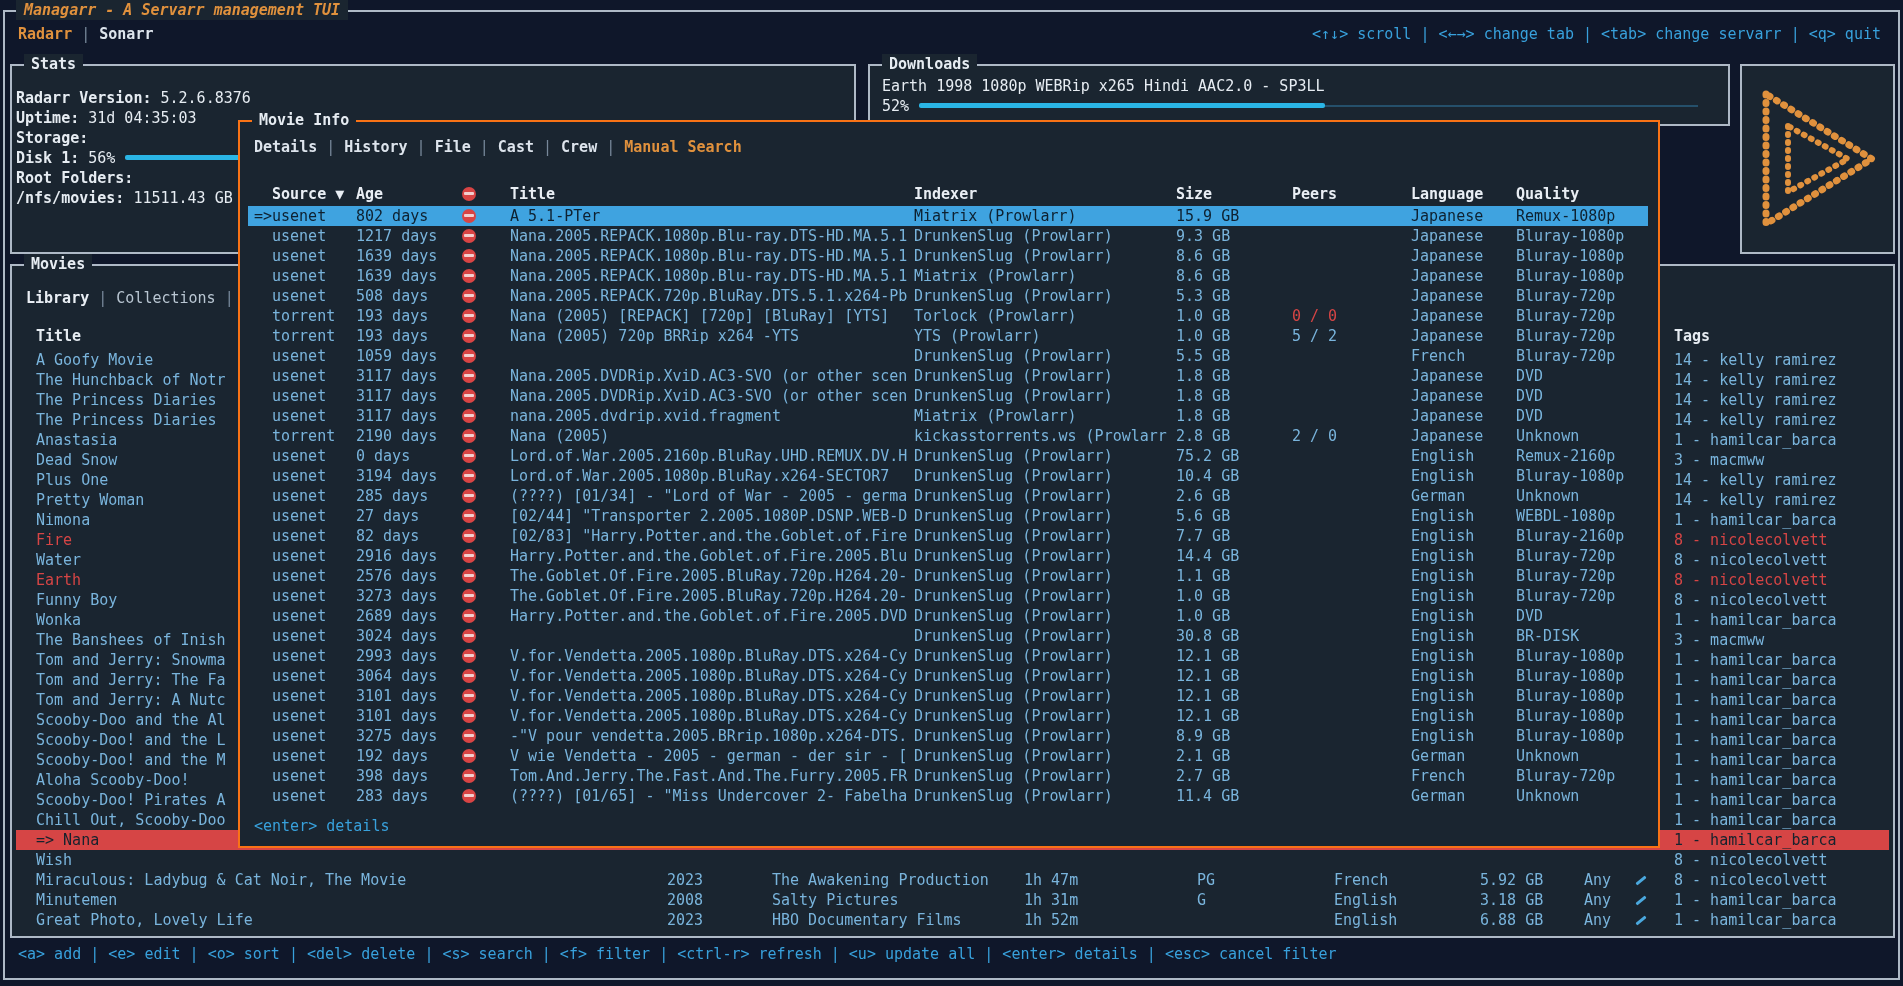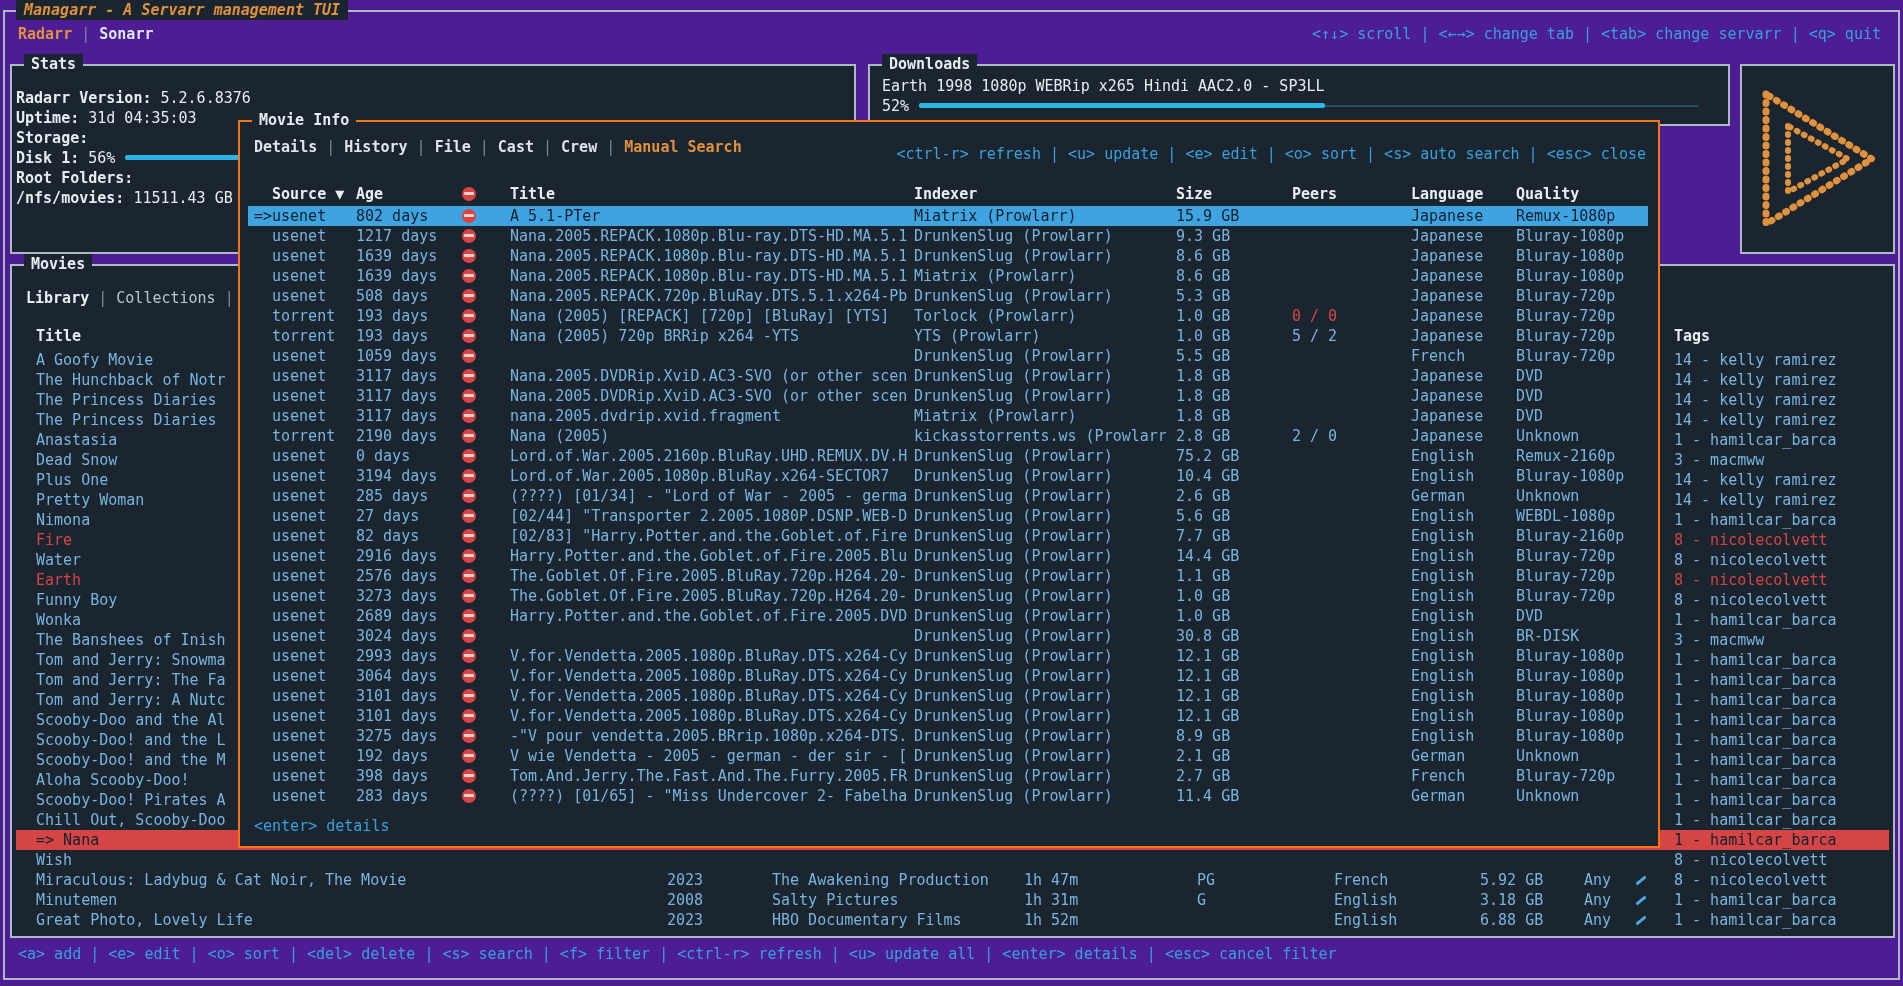--- a/index.html
+++ b/index.html
@@ -1,20 +1,20 @@
 <!DOCTYPE html>
 <html><head>
 <meta charset="utf-8">
 <style>
   *{margin:0;padding:0;box-sizing:border-box}
   html,body{background:#000}
   body{width:1903px;height:986px;overflow:hidden;
        font-family:"DejaVu Sans Mono","Liberation Mono",monospace;
        font-size:15px;line-height:20px;color:#e6ecf2}
-  .screen{position:relative;width:1903px;height:986px;background:#4c1d95}
+  .screen{position:relative;width:1903px;height:986px;background:#0f172a}
   .frame{position:absolute;left:3px;right:3px;top:10px;bottom:6px;border:2px solid #aeb9c6;pointer-events:none}
 
   .apptitle{position:absolute;top:0;left:16px;z-index:4;background:#1a2530;padding:0 8px;
             color:#e0913d;font-style:italic;font-weight:bold;white-space:pre}
   .toptabs{position:absolute;top:24px;left:18px;white-space:pre}
   .topkeys{position:absolute;top:24px;right:22px;color:#38a1dc;white-space:pre}
 
   .panel{position:absolute;border:2px solid #aeb9c6;background:#1a2530}
   .ptitle{position:absolute;top:-12px;left:12px;background:#1a2530;padding:0 7px;font-weight:bold;color:#e6ecf2;white-space:pre}
 
@@ -482,21 +482,20 @@
           <span class="mc m-qual">Any</span>
           <span class="mc m-mon"><span class="pen"></span></span>
           <span class="mc m-tag">1 - hamilcar_barca</span>
         </div>
       </div>
   </div>
 
   <div class="modal">
     <div class="ptitle">Movie Info</div>
     <div class="mi-tabs tabs-orange-active"><span class="tab">Details</span><span class="tsep"> | </span><span class="tab">History</span><span class="tsep"> | </span><span class="tab">File</span><span class="tsep"> | </span><span class="tab">Cast</span><span class="tsep"> | </span><span class="tab">Crew</span><span class="tsep"> | </span><span class="tab active">Manual Search</span></div>
-    <div class="mi-keys">&lt;ctrl-r&gt; refresh | &lt;u&gt; update | &lt;e&gt; edit | &lt;o&gt; sort | &lt;s&gt; auto search | &lt;esc&gt; close</div>
     <div class="mi-header">
       <span class="sc hd c-src">Source ▼</span>
       <span class="sc hd c-age">Age</span>
       <span class="sc hd c-ico"><span class="noentry"></span></span>
       <span class="sc hd c-title">Title</span>
       <span class="sc hd c-idx">Indexer</span>
       <span class="sc hd c-size">Size</span>
       <span class="sc hd c-peers">Peers</span>
       <span class="sc hd c-lang">Language</span>
       <span class="sc hd c-qual">Quality</span>

